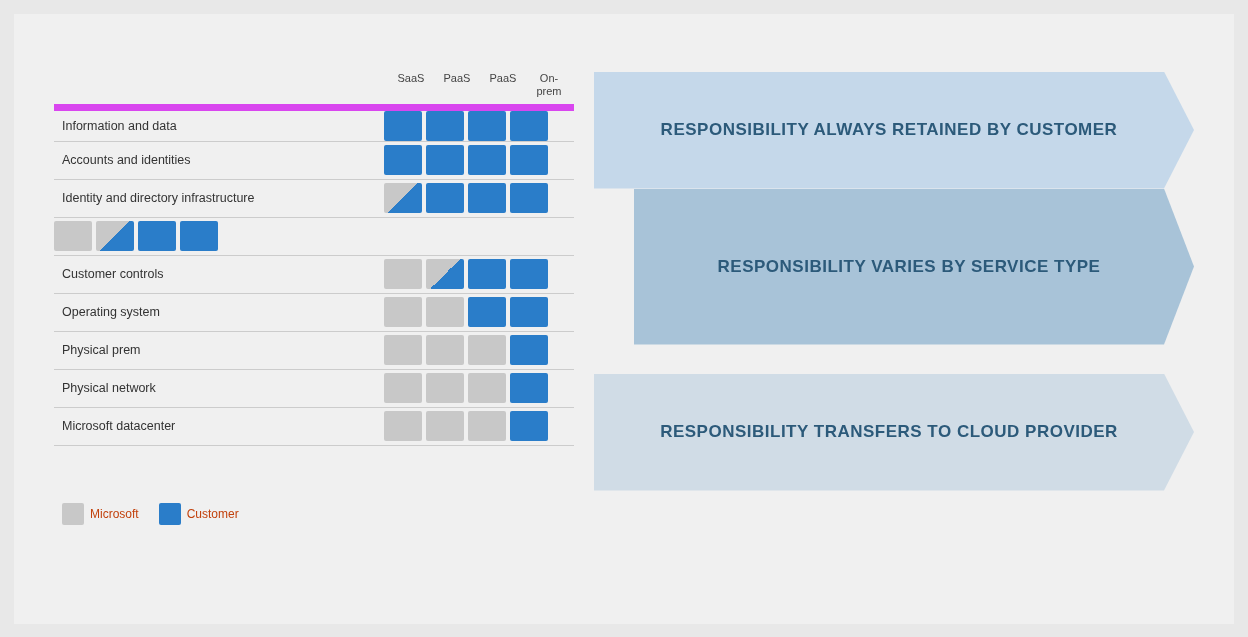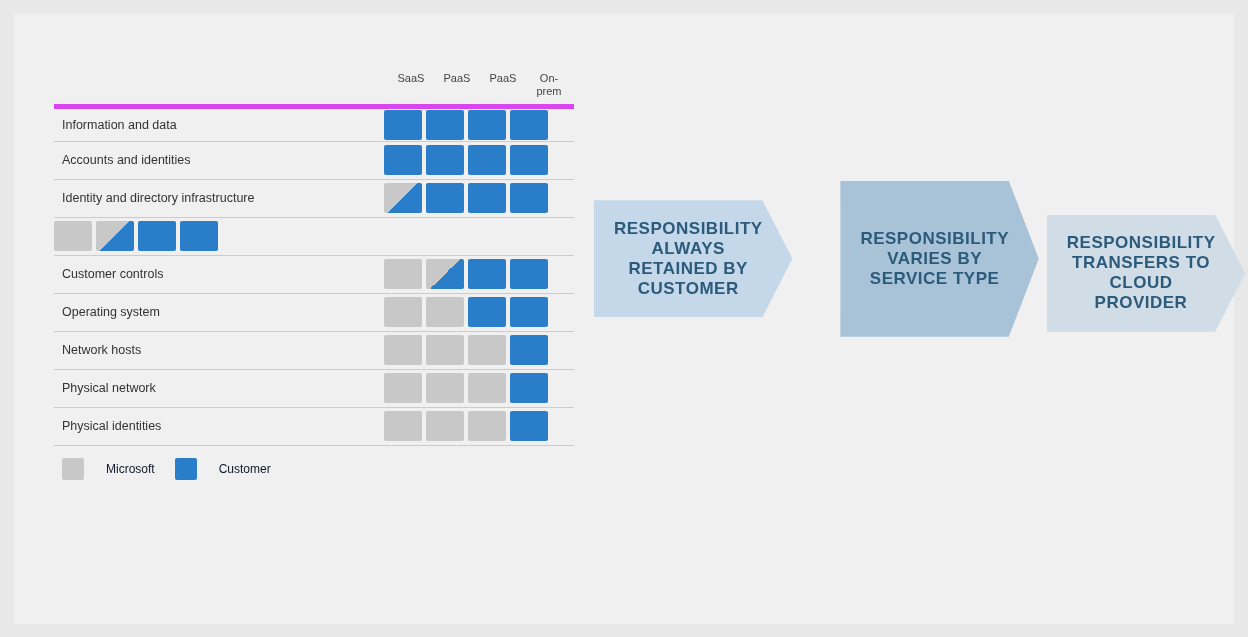--- a/index.html
+++ b/index.html
@@ -53,21 +53,21 @@
       display: flex;
       flex-direction: column;
     }
     .table-row {
       display: flex;
       align-items: center;
       border-bottom: 1px solid #ccc;
       height: 38px;
     }
     .table-row:first-child {
-      border-top: 5px solid #d946ef;
+      border-top: 7px solid #d946ef;
     }
     .row-label {
       width: 330px;
       font-size: 12.5px;
       color: #333;
       padding-left: 8px;
       background: #f0f0f0;
     }
     .cells {
       display: flex;
@@ -126,23 +126,23 @@
     .legend {
       display: flex;
       align-items: center;
       gap: 20px;
       margin-top: 12px;
       padding-left: 8px;
     }
     .legend-item {
       display: flex;
       align-items: center;
-      gap: 22px;
+      gap: 6px;
       font-size: 12px;
-      color: #0f172a;
+      color: #c2410c;
     }
     .legend-swatch {
       width: 22px;
       height: 22px;
       border-radius: 2px;
     }
     .legend-swatch.gray { background: #c8c8c8; }
     .legend-swatch.blue { background: #2a7dc9; }
   </style>
 </head>
@@ -212,50 +212,50 @@
           <div class="table-row">
             <div class="row-label">Operating system</div>
             <div class="cells">
               <div class="cell gray"></div>
               <div class="cell gray"></div>
               <div class="cell blue"></div>
               <div class="cell blue"></div>
             </div>
           </div>
           <div class="table-row">
-            <div class="row-label">Network hosts</div>
+            <div class="row-label">Physical prem</div>
             <div class="cells">
               <div class="cell gray"></div>
               <div class="cell gray"></div>
               <div class="cell gray"></div>
               <div class="cell blue"></div>
             </div>
           </div>
           <div class="table-row">
             <div class="row-label">Physical network</div>
             <div class="cells">
               <div class="cell gray"></div>
               <div class="cell gray"></div>
               <div class="cell gray"></div>
               <div class="cell blue"></div>
             </div>
           </div>
           <div class="table-row">
-            <div class="row-label">Physical identities</div>
+            <div class="row-label">Microsoft datacenter</div>
             <div class="cells">
               <div class="cell gray"></div>
               <div class="cell gray"></div>
               <div class="cell gray"></div>
               <div class="cell blue"></div>
             </div>
           </div>
         </div>
     </div>
 
-    <div class="arrows-section" id="arrows-container" style="flex-direction: row; justify-content: flex-start; gap: 8px; padding-top: 0px;">
+    <div class="arrows-section" id="arrows-container" style="flex-direction: column; justify-content: flex-start; gap: 0px; padding-top: 0px;">
     <div class="arrow-block">
           <div class="arrow-shape light-blue" style="min-height: 117px; height: 117px;">
             <div class="arrow-text">RESPONSIBILITY ALWAYS RETAINED BY CUSTOMER</div>
           </div>
         </div>
         <div class="arrow-block">
           <div class="arrow-shape mid-blue" style="min-height: 156px; height: 156px; margin-left: 40px;">
             <div class="arrow-text">RESPONSIBILITY VARIES BY SERVICE TYPE</div>
           </div>
         </div>

